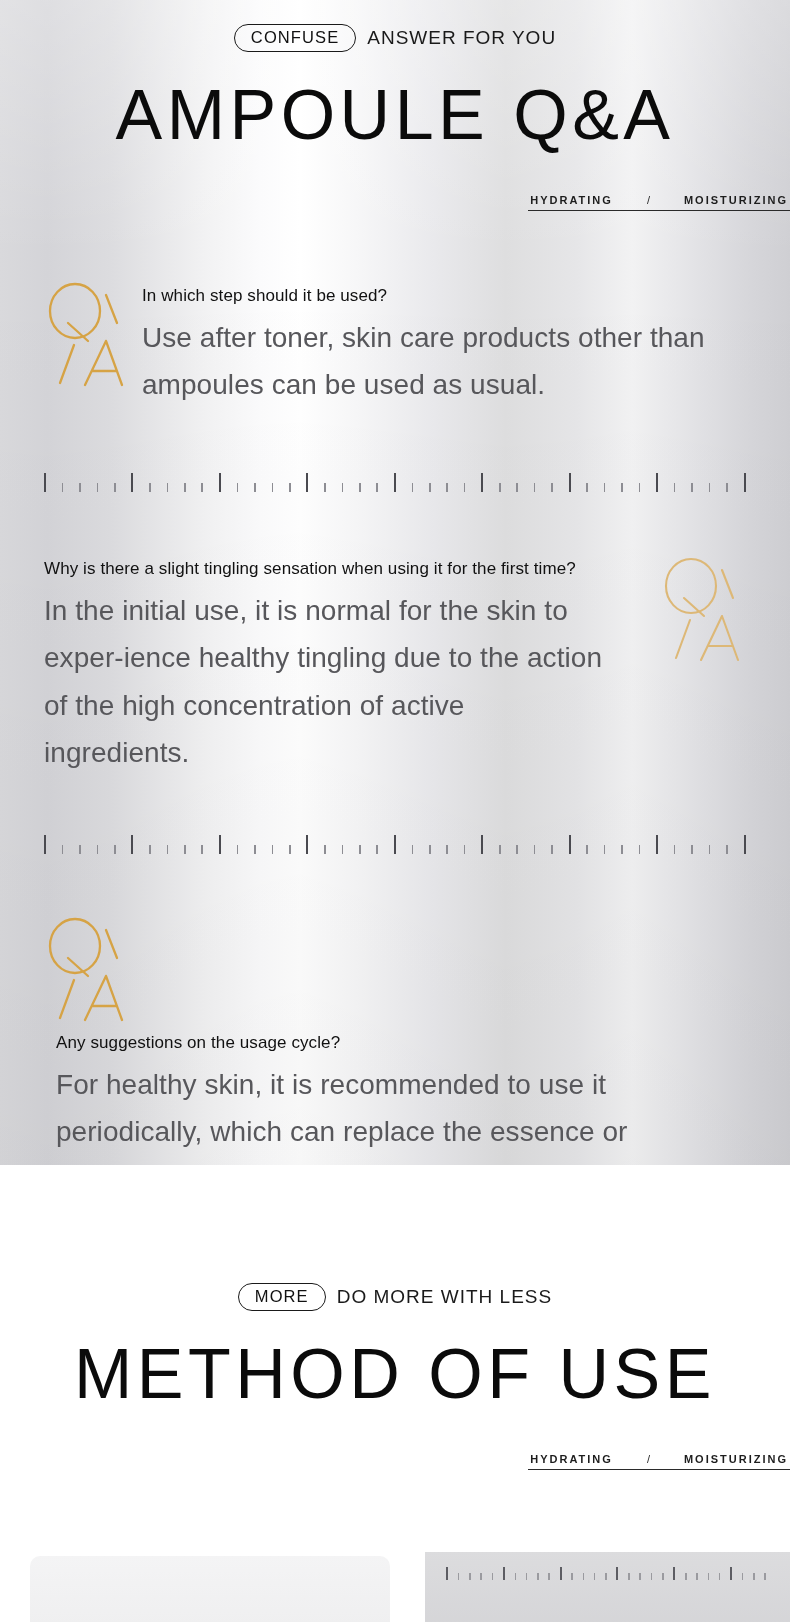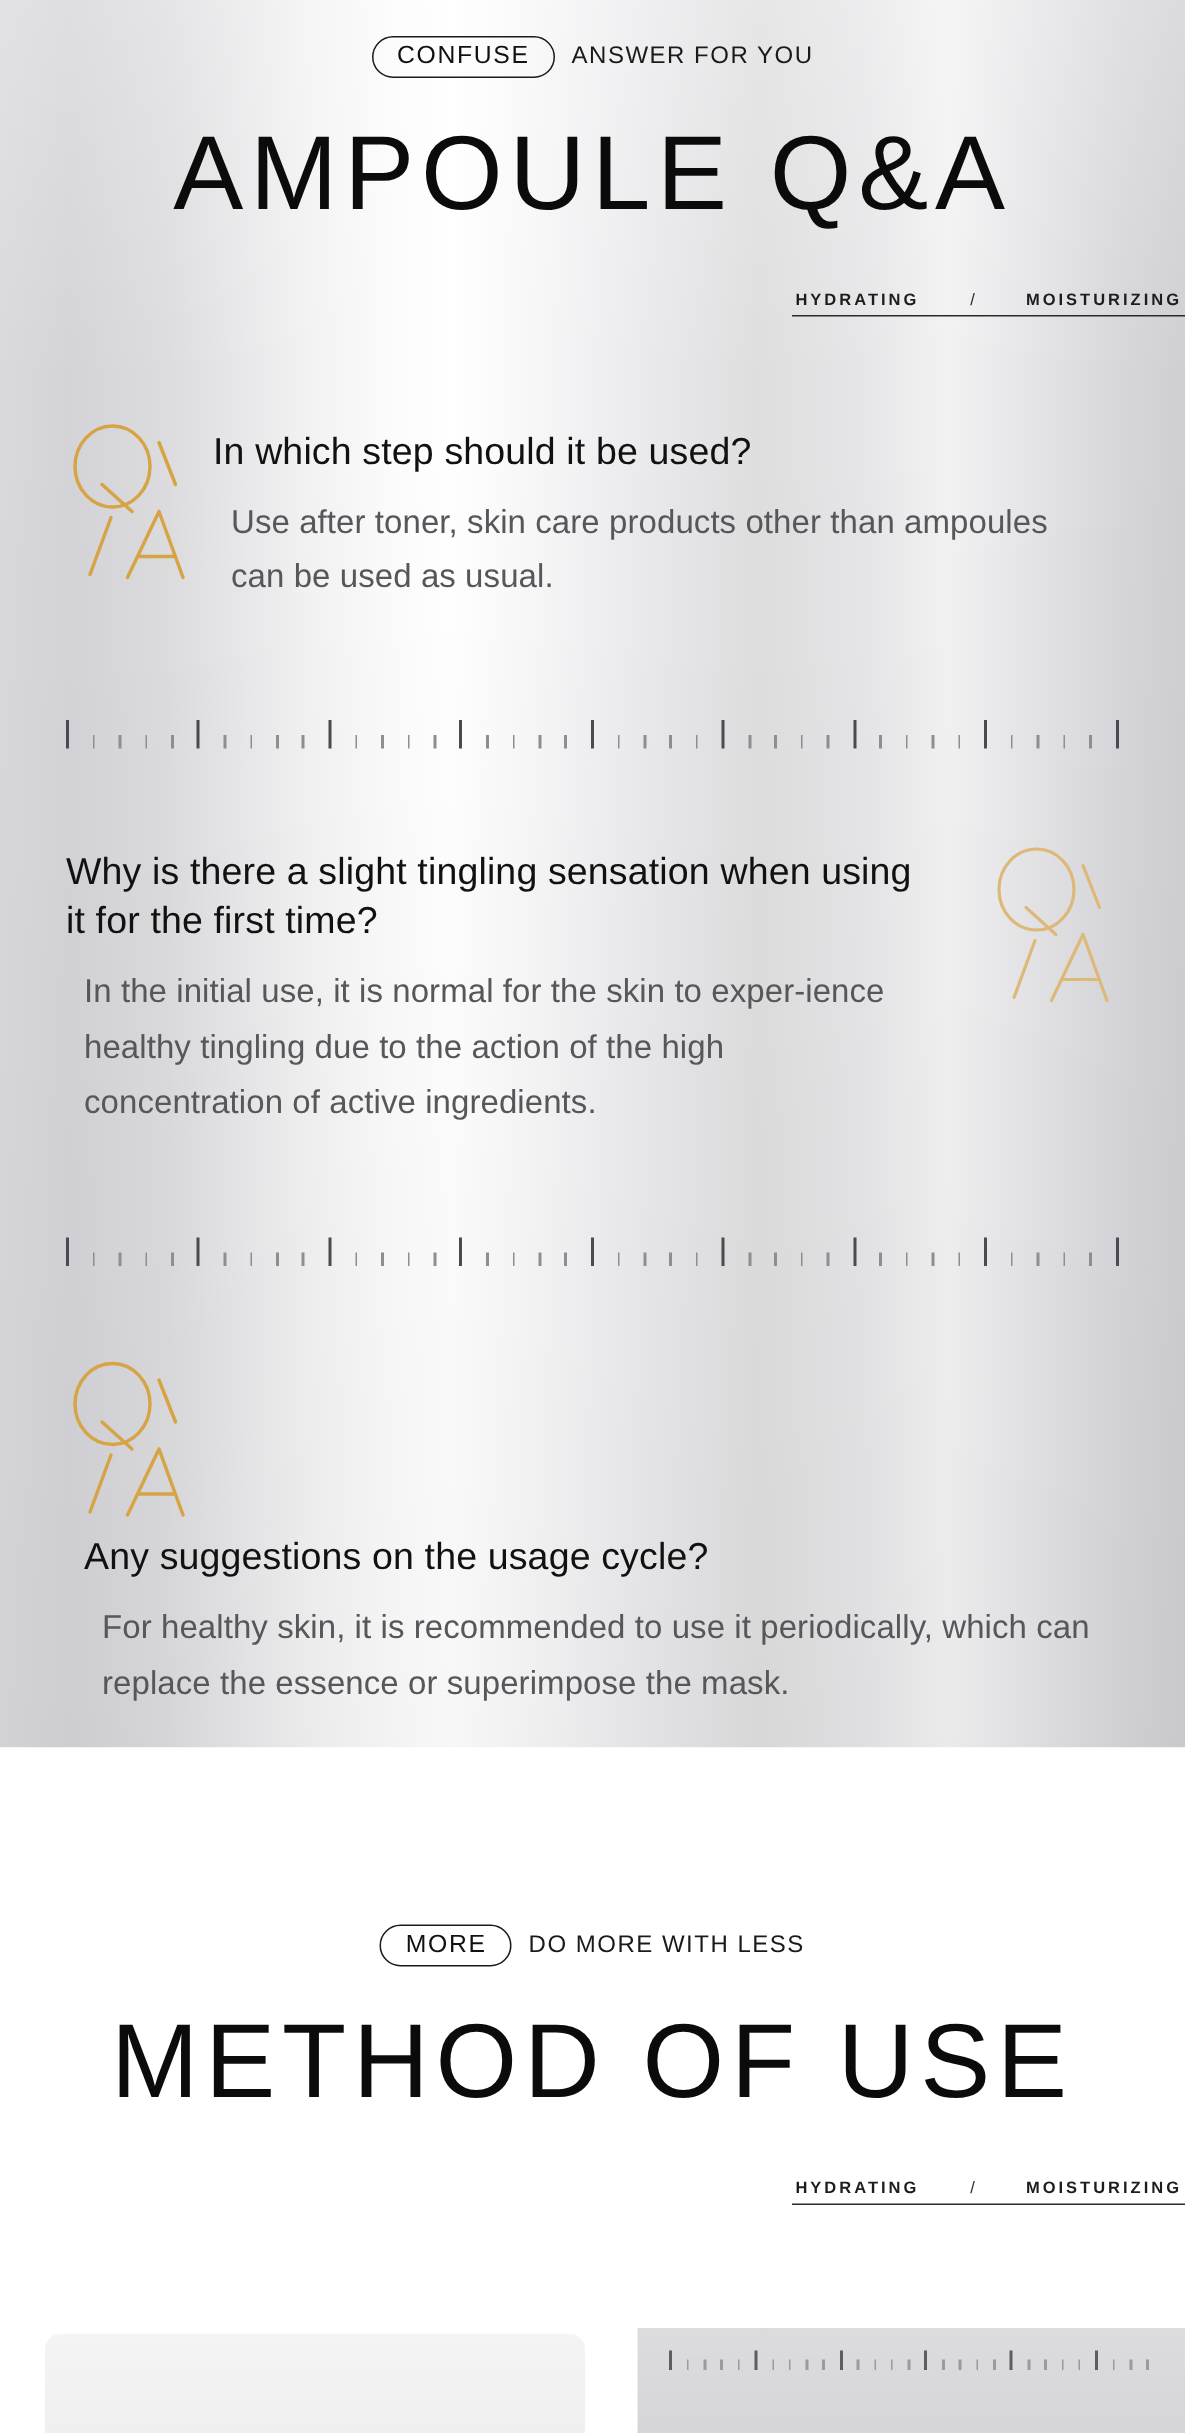--- a/index.html
+++ b/index.html
@@ -50,21 +50,21 @@
     gap:11px;position:relative;z-index:2;
   }
   .pill{
     display:inline-flex;align-items:center;justify-content:center;
     border:1.4px solid #1a1a1a;border-radius:999px;
     padding:4px 16px 5px;
     font-size:16.5px;letter-spacing:1.1px;color:#111;
     line-height:1;white-space:nowrap;
   }
   .eyebrow-text{
-    font-size:16px;letter-spacing:1.0px;color:#1a1a1a;
+    font-size:19px;letter-spacing:1.0px;color:#1a1a1a;
     font-weight:400;white-space:nowrap;text-align:center;
   }
 
   
   .big-title{
     text-align:center;position:relative;z-index:2;
     font-size:70px;line-height:1;font-weight:400;
     letter-spacing:4.5px;color:#0b0b0b;white-space:nowrap;
   }
 
@@ -96,26 +96,26 @@
     width:86px;height:112px;
     position:relative;
   }
   .qa-mark svg{display:block;width:86px;height:112px;}
 
   .qa-body{flex:1 1 auto;min-width:0;}
   .qa-block.left .qa-body{padding-left:12px;padding-top:6px;}
   .qa-block.right .qa-body{padding-right:6px;padding-top:4px;}
 
   .qa-q{
-    font-size:25px;line-height:1.32;font-weight:400;
+    font-size:17px;line-height:1.32;font-weight:400;
     color:#111;letter-spacing:.1px;margin:0 0 7px 0;
   }
   .qa-a{
-    font-size:22px;line-height:1.68;font-weight:400;
-    color:#57575b;letter-spacing:.05px;margin:12px;
+    font-size:28px;line-height:1.68;font-weight:400;
+    color:#57575b;letter-spacing:.05px;margin:0;
   }
 
   
   .ruler{
     position:relative;z-index:2;
     height:26px;display:flex;align-items:flex-end;
     padding:0 44px;
   }
   .ruler-inner{
     display:flex;align-items:flex-end;justify-content:space-between;

